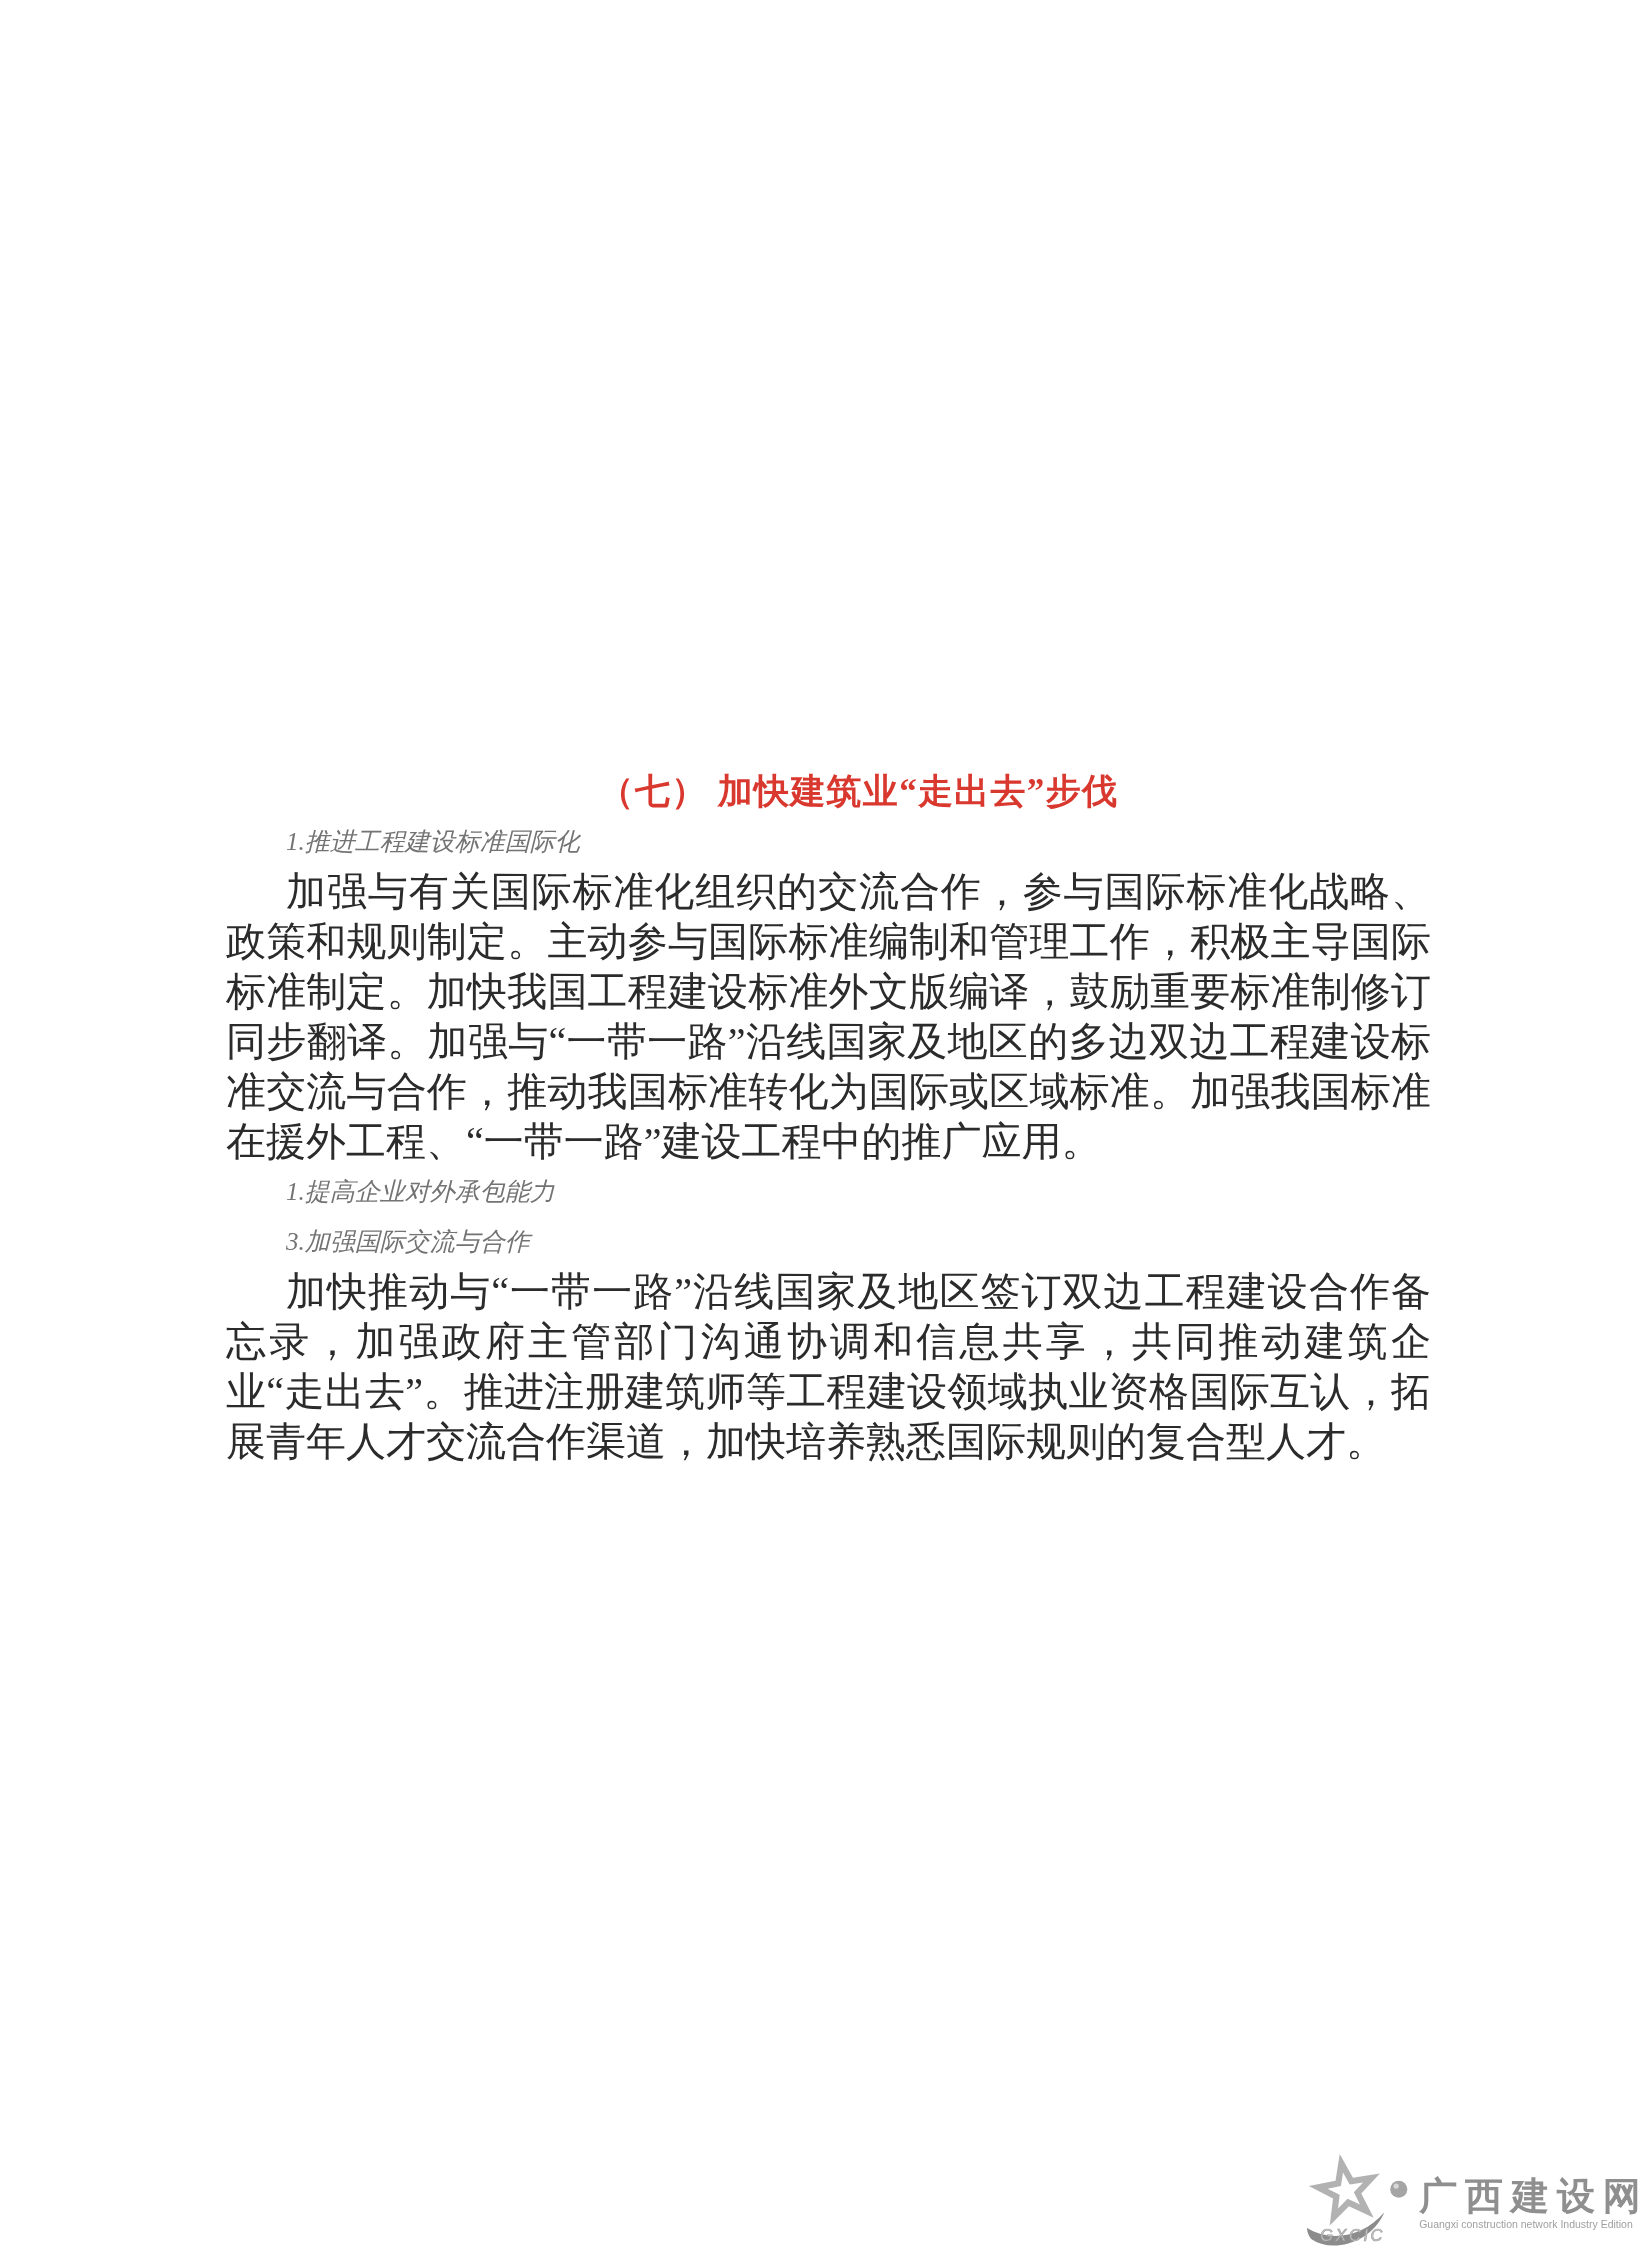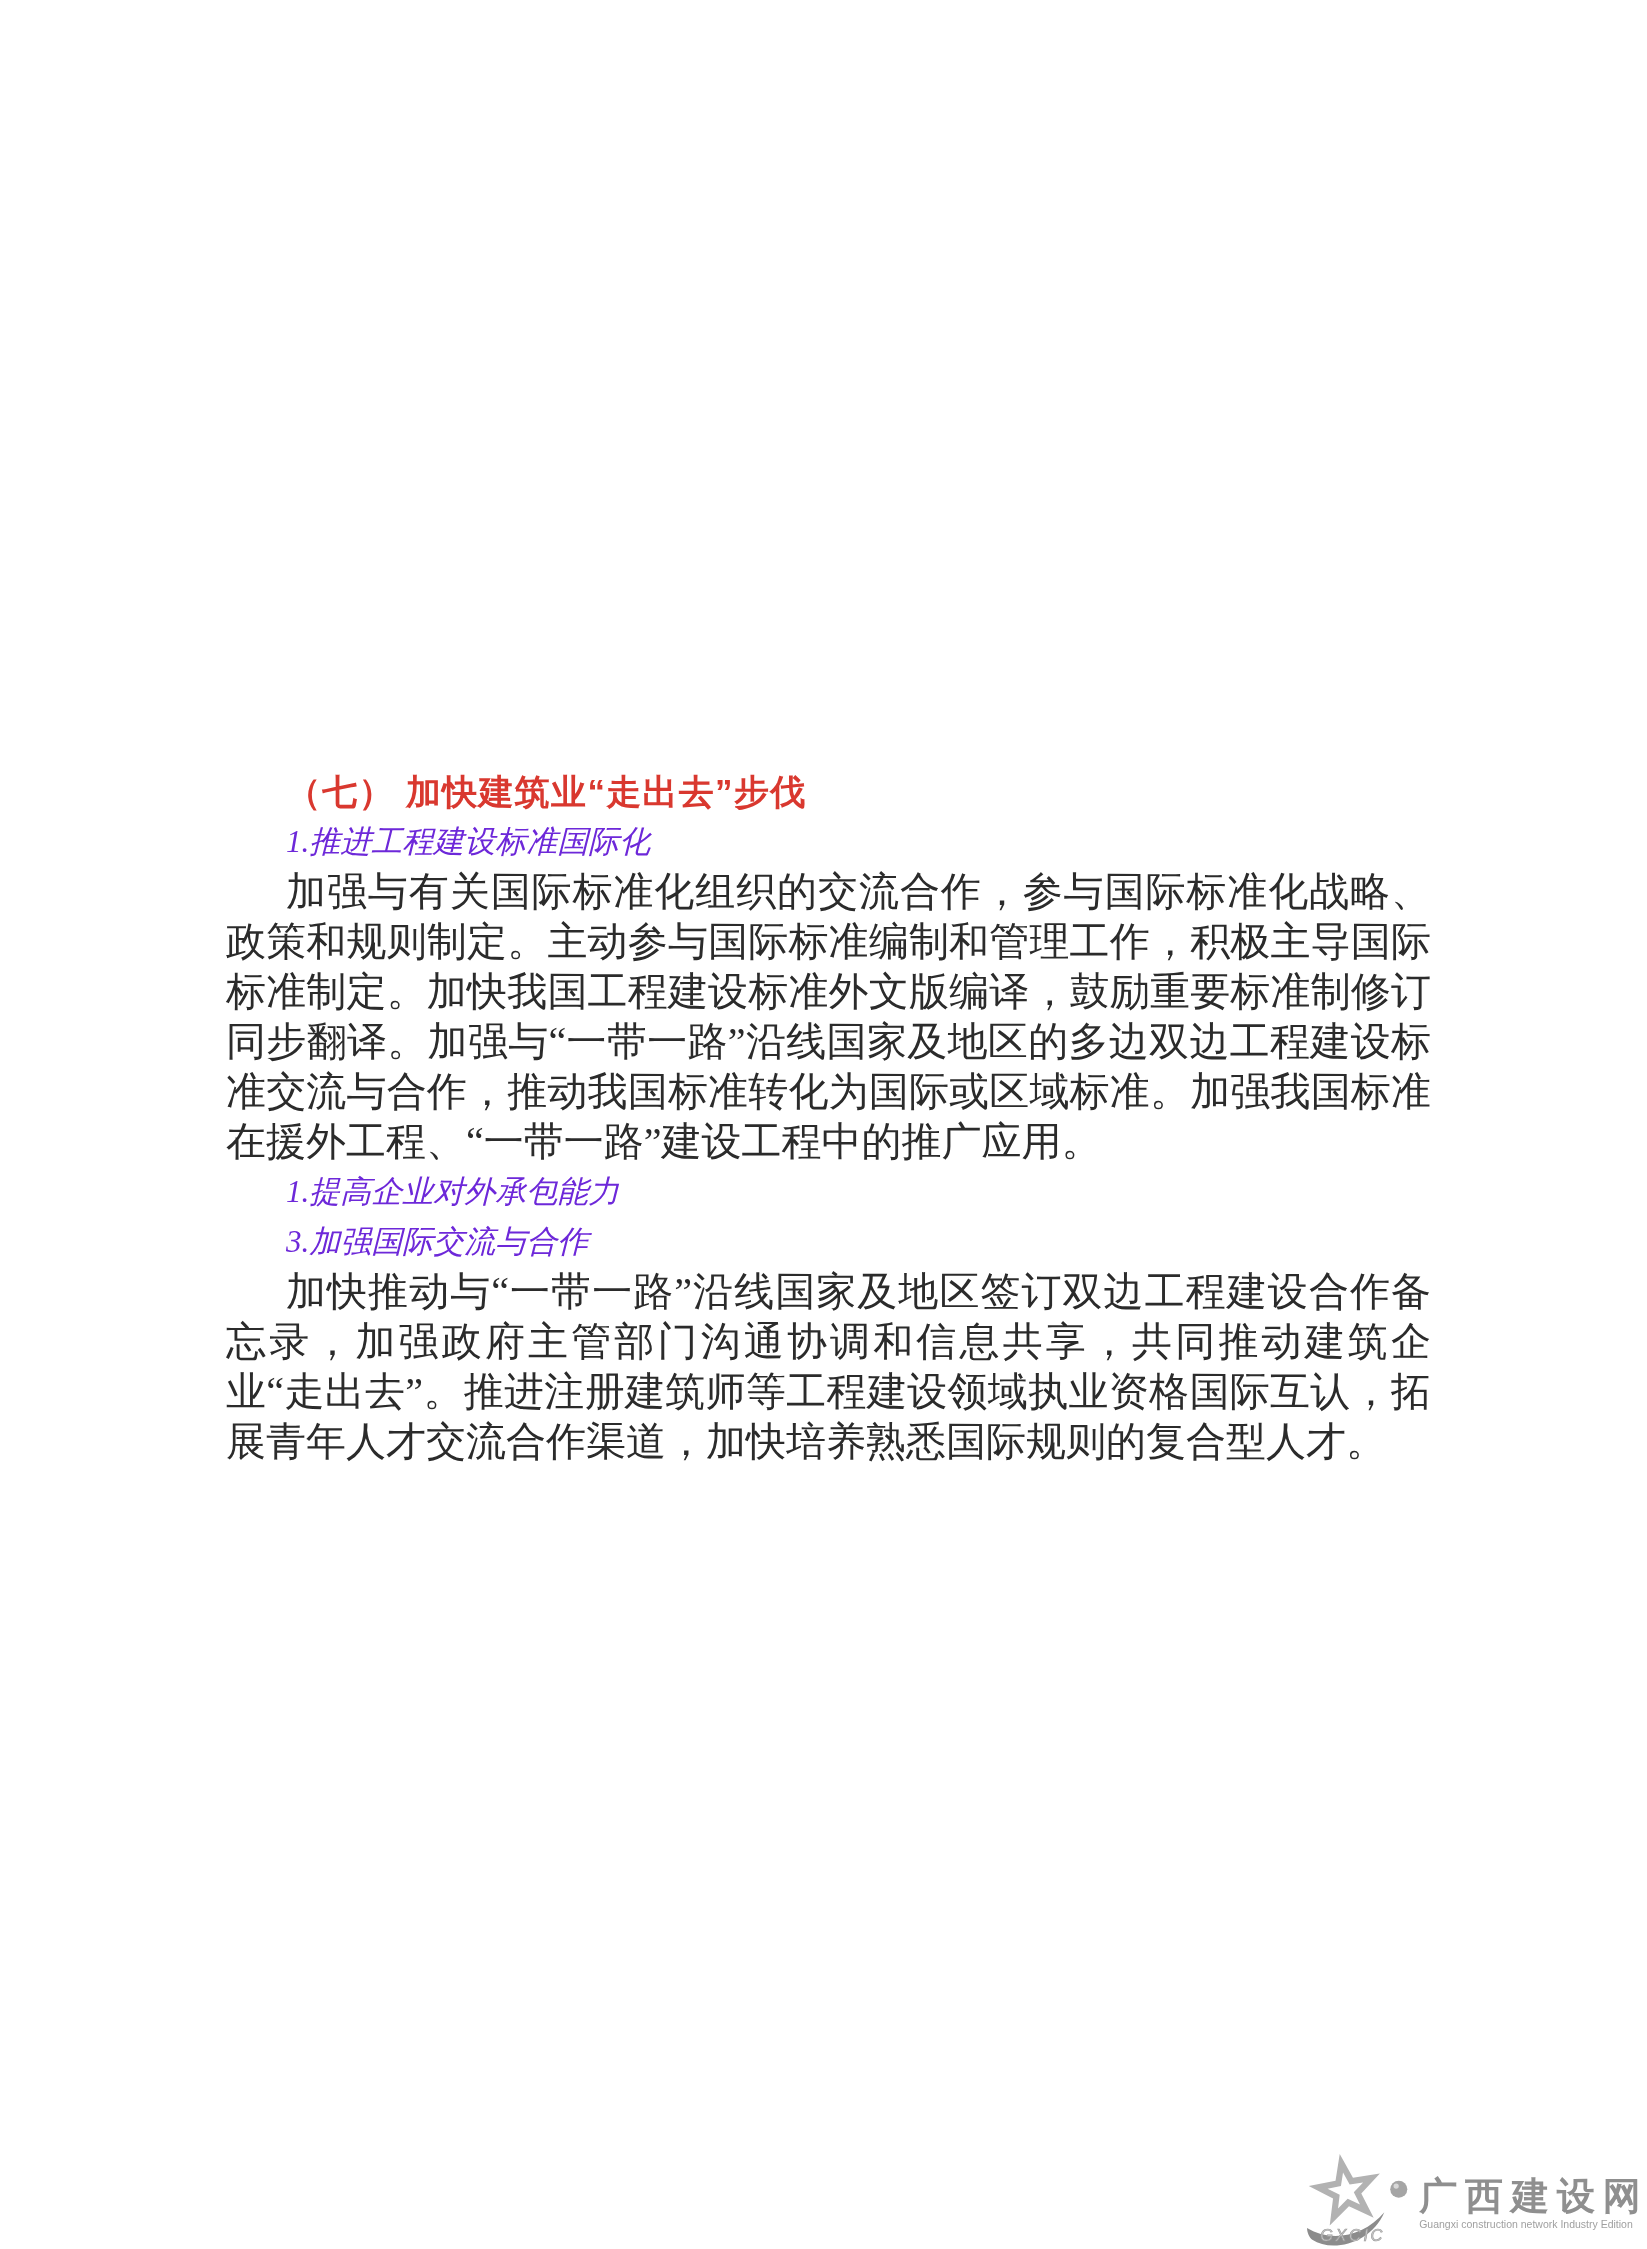--- a/index.html
+++ b/index.html
@@ -14,35 +14,36 @@
   }
   .content {
     position: absolute;
     left: 226px;
     top: 767px;
     width: 1205px;
     color: #2b2b2b;
   }
   .heading {
     margin: 0;
-    font-family: Liberation Sans, sans-serif;
+    font-family: Liberation Serif, serif;
     font-weight: bold;
     font-size: 35px;
     line-height: 50px;
     color: #d9382f;
     text-indent: 60px;
     letter-spacing: 1.3px;
+    text-align: center;
   }
   .section-title {
     margin: 0;
     font-style: italic;
-    font-size: 31px;
+    font-size: 25px;
     line-height: 50px;
     text-indent: 60px;
-    color: #6d28d9;
+    color: #737373;
   }
   .para {
     margin: 0;
     font-size: 40px;
     line-height: 50px;
     text-align: justify;
     text-indent: 60px;
     color: #2b2b2b;
   }
   .watermark {

